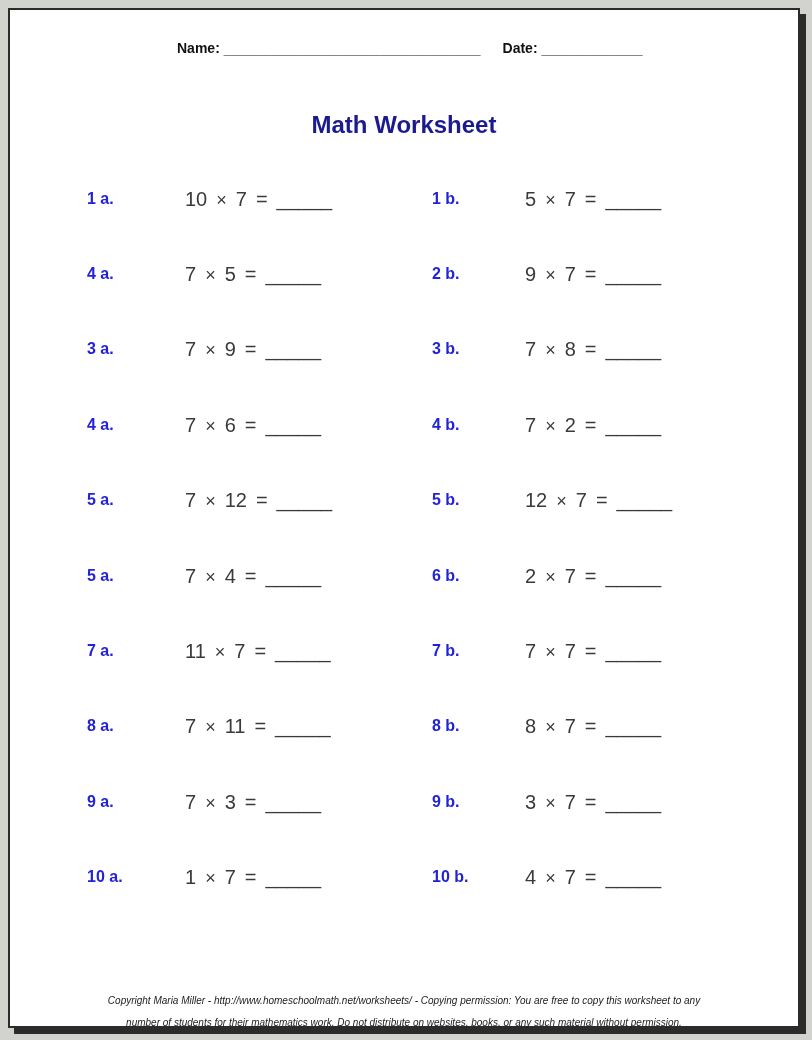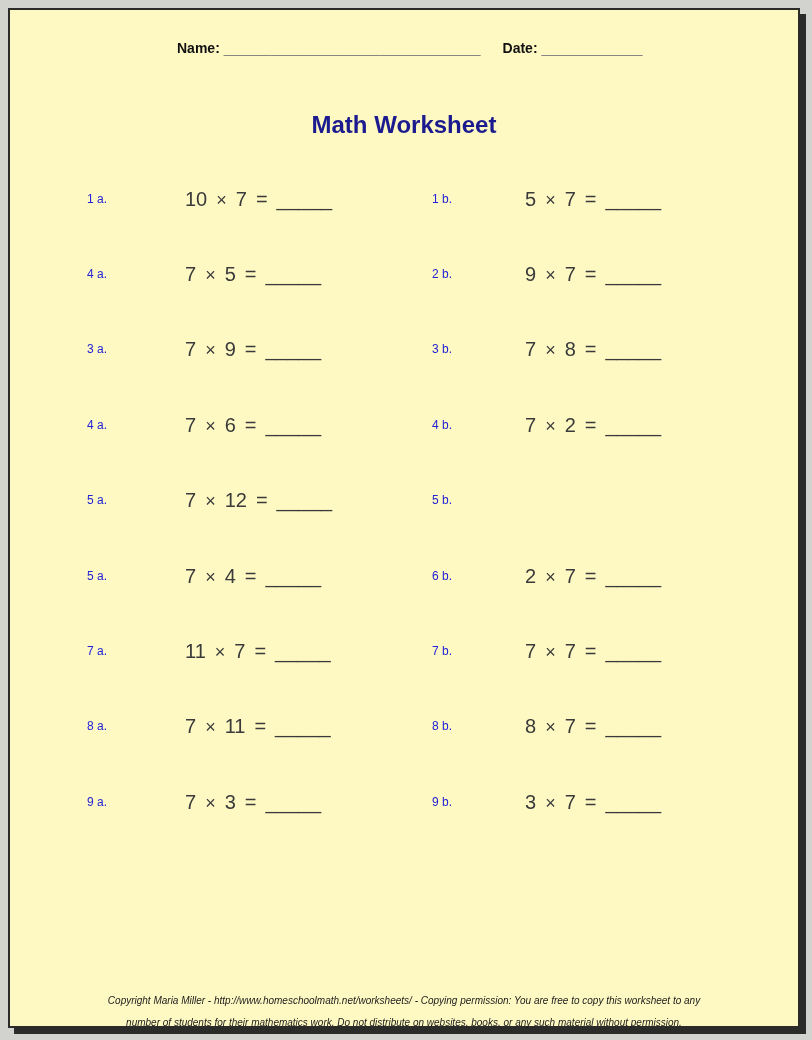--- a/index.html
+++ b/index.html
@@ -7,42 +7,42 @@
     width:812px; height:1040px;
     background:#d2d2ce;
     font-family:"Liberation Sans", sans-serif;
     position:relative;
     overflow:hidden;
   }
   .page {
     position:absolute; left:8px; top:8px;
     width:792px; height:1020px;
     box-sizing:border-box;
-    background:#fef9c3;
+    background:#ffffff;
     border:2px solid #2b2b29;
     box-shadow:6px 6px 0 #2b2b29;
   }
   .header-row {
     position:absolute; top:30px; left:167px;
     font-size:14px; color:#111; white-space:nowrap;
   }
   .field-label { font-weight:bold; color:#111; }
   .field-line { color:#808080; font-weight:normal; letter-spacing:0; }
   .date-label { margin-left:18px; }
   .title {
     position:absolute; top:96px; left:0; width:100%;
     text-align:center;
     font-size:24px; line-height:38px; font-weight:bold;
     color:#1b1b8f;
   }
   .problems { position:absolute; top:151px; left:0; right:0; }
   .prow { position:relative; height:75.4px; }
   .plabel {
     position:absolute; top:50%; transform:translateY(-50%);
-    font-size:12px; font-weight:normal; color:#2222d6; white-space:nowrap;
+    font-size:16px; font-weight:bold; color:#2222d6; white-space:nowrap;
   }
   .plabel.col-a { left:77px; }
   .plabel.col-b { left:422px; }
   .pexpr {
     position:absolute; top:50%; transform:translateY(-50%);
     font-size:20px; color:#3a3a3a; white-space:nowrap;margin-left:18px;
   }
   .pexpr.col-a { left:157px; }
   .pexpr.col-b { left:497px; }
   .tok { display:inline-block; margin-right:9px; }
@@ -91,20 +91,21 @@
       <div class="prow">
         <span class="plabel col-a">4 a.</span>
         <span class="pexpr col-a"><span class="tok">7</span><span class="tok times">×</span><span class="tok">6</span><span class="tok">=</span><span class="tok blank">_____</span></span>
         <span class="plabel col-b">4 b.</span>
         <span class="pexpr col-b"><span class="tok">7</span><span class="tok times">×</span><span class="tok">2</span><span class="tok">=</span><span class="tok blank">_____</span></span>
       </div>
       <div class="prow">
         <span class="plabel col-a">5 a.</span>
         <span class="pexpr col-a"><span class="tok">7</span><span class="tok times">×</span><span class="tok">12</span><span class="tok">=</span><span class="tok blank">_____</span></span>
         <span class="plabel col-b">5 b.</span>
+        <span class="pexpr col-b"><span class="tok">12</span><span class="tok times">×</span><span class="tok">7</span><span class="tok">=</span><span class="tok blank">_____</span></span>
       </div>
       <div class="prow">
         <span class="plabel col-a">5 a.</span>
         <span class="pexpr col-a"><span class="tok">7</span><span class="tok times">×</span><span class="tok">4</span><span class="tok">=</span><span class="tok blank">_____</span></span>
         <span class="plabel col-b">6 b.</span>
         <span class="pexpr col-b"><span class="tok">2</span><span class="tok times">×</span><span class="tok">7</span><span class="tok">=</span><span class="tok blank">_____</span></span>
       </div>
       <div class="prow">
         <span class="plabel col-a">7 a.</span>
         <span class="pexpr col-a"><span class="tok">11</span><span class="tok times">×</span><span class="tok">7</span><span class="tok">=</span><span class="tok blank">_____</span></span>
@@ -116,20 +117,26 @@
         <span class="pexpr col-a"><span class="tok">7</span><span class="tok times">×</span><span class="tok">11</span><span class="tok">=</span><span class="tok blank">_____</span></span>
         <span class="plabel col-b">8 b.</span>
         <span class="pexpr col-b"><span class="tok">8</span><span class="tok times">×</span><span class="tok">7</span><span class="tok">=</span><span class="tok blank">_____</span></span>
       </div>
       <div class="prow">
         <span class="plabel col-a">9 a.</span>
         <span class="pexpr col-a"><span class="tok">7</span><span class="tok times">×</span><span class="tok">3</span><span class="tok">=</span><span class="tok blank">_____</span></span>
         <span class="plabel col-b">9 b.</span>
         <span class="pexpr col-b"><span class="tok">3</span><span class="tok times">×</span><span class="tok">7</span><span class="tok">=</span><span class="tok blank">_____</span></span>
       </div>
+      <div class="prow">
+        <span class="plabel col-a">10 a.</span>
+        <span class="pexpr col-a"><span class="tok">1</span><span class="tok times">×</span><span class="tok">7</span><span class="tok">=</span><span class="tok blank">_____</span></span>
+        <span class="plabel col-b">10 b.</span>
+        <span class="pexpr col-b"><span class="tok">4</span><span class="tok times">×</span><span class="tok">7</span><span class="tok">=</span><span class="tok blank">_____</span></span>
+      </div>
     </div>
 
   <div class="footer">
     <div>Copyright Maria Miller - http://www.homeschoolmath.net/worksheets/ - Copying permission: You are free to copy this worksheet to any</div>
     <div>number of students for their mathematics work. Do not distribute on websites, books, or any such material without permission.</div>
   </div>
 
 </div>
 
 </body></html>

